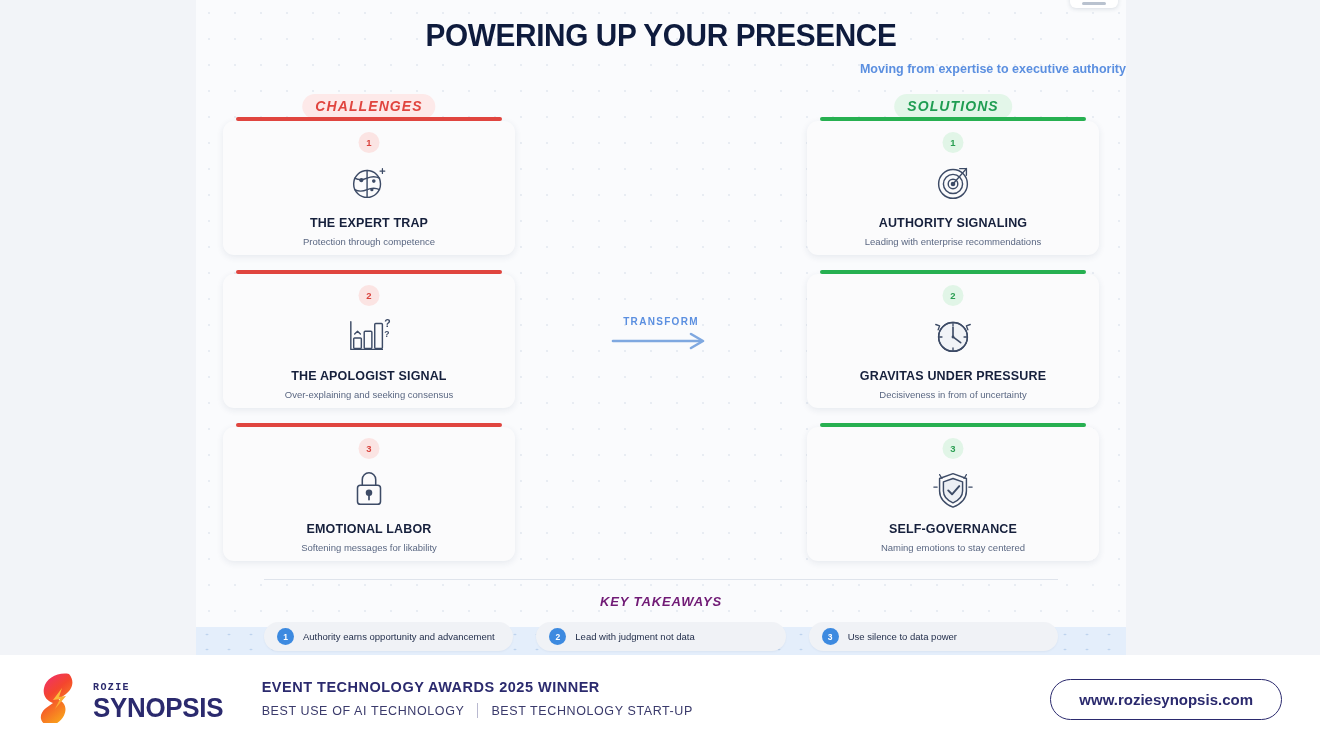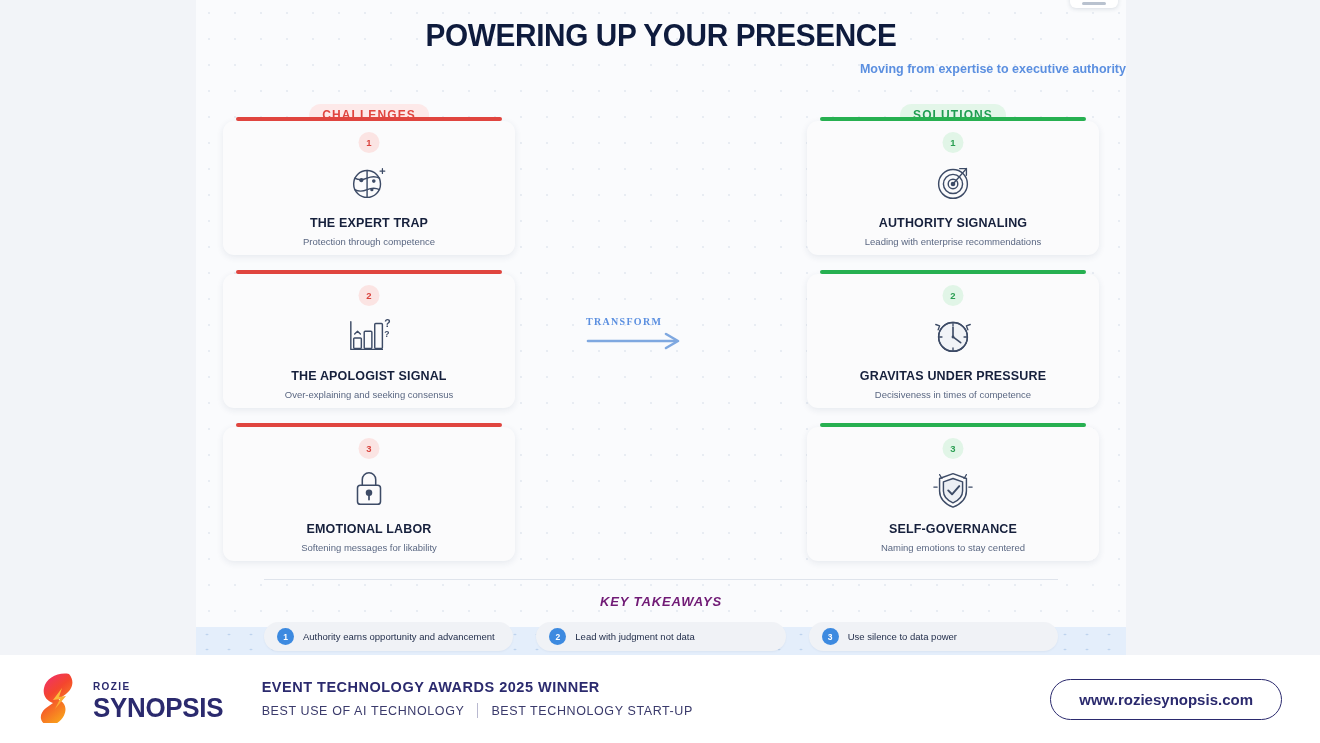--- a/index.html
+++ b/index.html
@@ -97,27 +97,28 @@
   }
 
   
   .col-badges {
     position: relative;
     height: 20px;
     margin-top: 14px;
   }
   .pill-badge {
     position: absolute;
-    top: 14px;
+    top: 4px;
     transform: translateX(-50%);
     padding: 4px 13px 5px;
     border-radius: 20px;
-    font-size: 12px;
+    font-size: 14px;
     font-weight: 700;
     letter-spacing: 1.1px;
+    font-style: italic;
   }
   .pill-challenges {
     left: 173px;
     background: #fde9e9;
     color: #e0453f;
   }
   .pill-solutions {
     left: 757px;
     background: #e3f6e9;
     color: #1f9d52;
@@ -200,22 +201,22 @@
     font-size: 9.5px;
     color: #5a6782;
   }
 
   
   .transform {
     position: absolute;
     left: 50%;
     top: 195px;
     transform: translateX(-50%);
+    text-align: center;
     width: 150px;
-    font-family: Liberation Serif, serif;
   }
   .transform-label {
     font-size: 10px;
     font-weight: 700;
     letter-spacing: 1.3px;
     color: #5b8fe0;
   }
   .transform-arrow { margin-top: 5px; }
 
   
@@ -286,20 +287,21 @@
     display: flex;
     align-items: center;
     gap: 11px;
   }
   .brand-words { line-height: 1; }
   .brand-rozie {
     font-size: 10px;
     font-weight: 700;
     letter-spacing: 1.4px;
     color: #2b2a6e;
+    font-family: Liberation Mono, monospace;
   }
   .brand-synopsis {
     margin-top: 2px;
     font-size: 27px;
     font-weight: 700;
     letter-spacing: -0.3px;
     color: #2b2a6e;
     transform: scaleX(0.96);
     transform-origin: left center;
   }
@@ -457,21 +459,21 @@
                 <circle cx="27" cy="25" r="15"></circle>
                 <path d="M27 25 L27 15" stroke-width="1.7"></path>
                 <path d="M27 25 L35 31" stroke-width="1.7"></path>
                 <circle cx="27" cy="25" r="1.5" fill="#3d4b66" stroke="none"></circle>
                 <path d="M27 11 v2.5 M27 36.5 v2.5 M13 25 h2.5 M38.5 25 h2.5" stroke-width="1.4"></path>
                 <path d="M9 12 l4 1.5 l-1.5 4" stroke-width="1.4"></path>
                 <path d="M45 12 l-4 1.5 l1.5 4" stroke-width="1.4"></path>
               </svg>
             </div>
             <div class="card-title">GRAVITAS UNDER PRESSURE</div>
-            <div class="card-desc">Decisiveness in times of competence</div>
+            <div class="card-desc">Decisiveness in from of uncertainty</div>
           </div>
 
           <div class="card">
             <div class="card-bar bar-green"></div>
             <div class="card-num num-green">3</div>
             <div class="card-icon">
               <svg width="52" height="46" viewBox="0 0 54 48" fill="none" stroke="#3d4b66" stroke-width="1.5" stroke-linecap="round" stroke-linejoin="round">
                 <path d="M27 8 L41 13 V26 c0 9 -7 14 -14 17 c-7 -3 -14 -8 -14 -17 V13 Z"></path>
                 <path d="M27 13 L37 16.5 V26 c0 6.5 -5 10.2 -10 12.4 c-5 -2.2 -10 -5.9 -10 -12.4 V16.5 Z" fill="#eceff4"></path>
                 <path d="M22 25.5 l4 4 l7.5 -8.5" stroke-width="2"></path>

